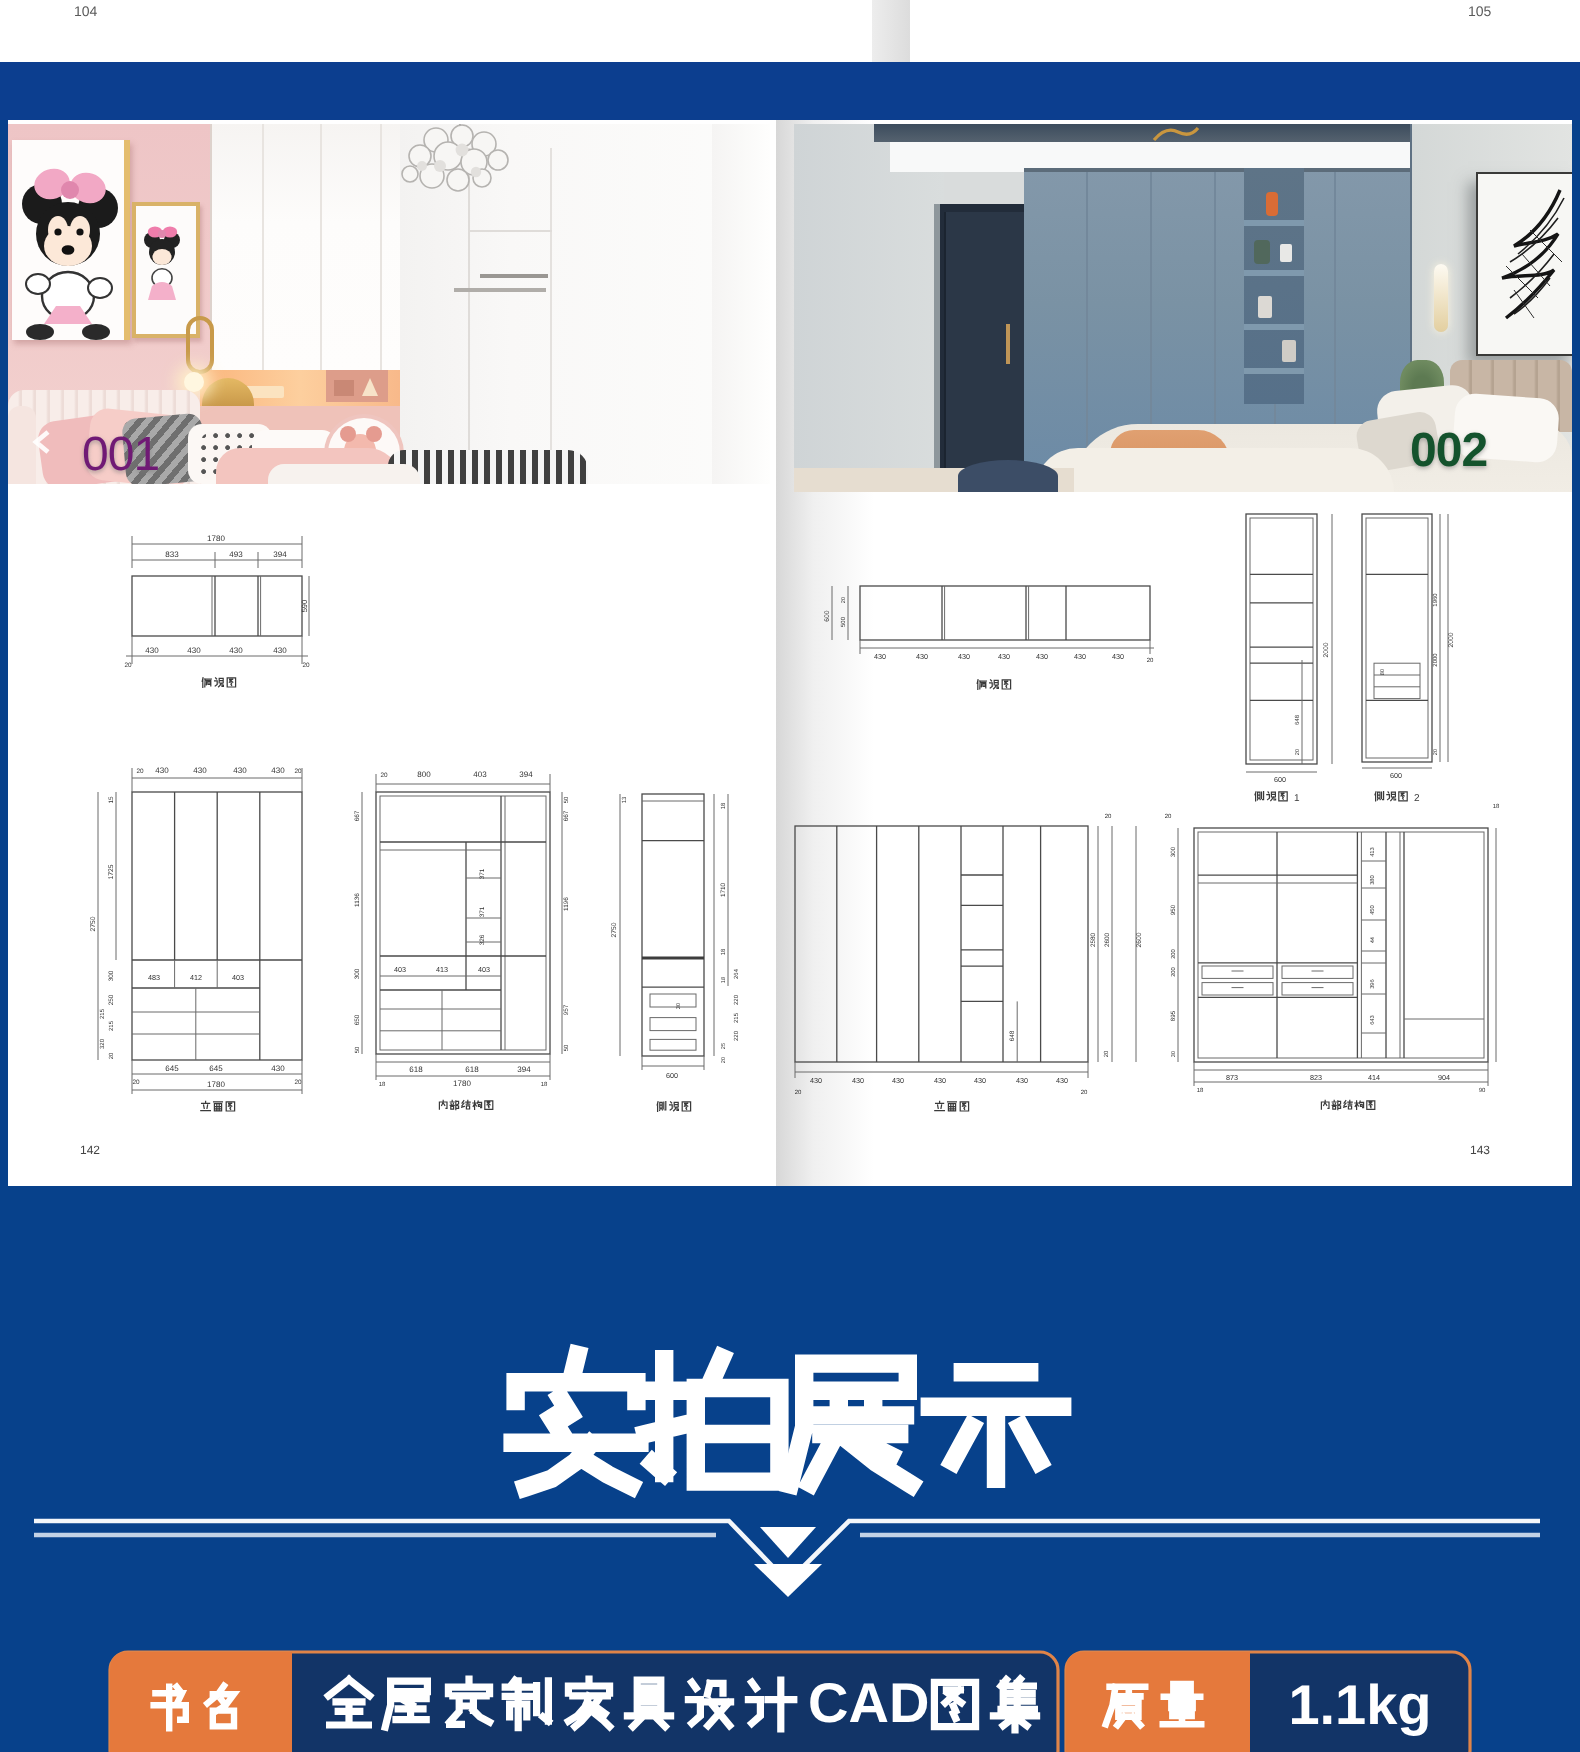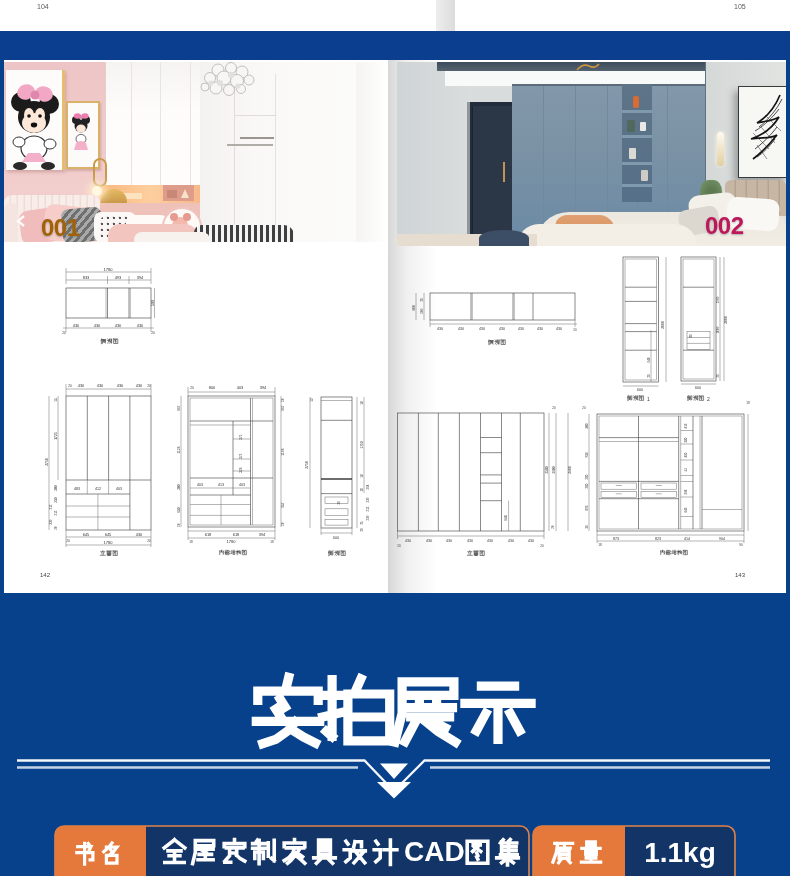--- a/index.html
+++ b/index.html
@@ -133,21 +133,21 @@
   <div class="abs" style="left:168px;top:155px;width:16px;height:17px;border-radius:50%;background:#f3b9ad;"></div>
   <div class="abs" style="left:166px;top:151px;width:8px;height:8px;border-radius:50%;background:#e59b90;"></div>
   <div class="abs" style="left:179px;top:151px;width:8px;height:8px;border-radius:50%;background:#e59b90;"></div>
 
   <div class="abs" style="left:104px;top:162px;width:92px;height:18px;border-radius:12px 16px 0 0;background:#f3c5bf;"></div>
 
   <div class="abs" style="left:190px;top:163px;width:100px;height:17px;border-radius:8px 10px 0 0;background:repeating-linear-gradient(90deg,#3f3f3f 0,#3f3f3f 3px,#f4f4f4 3px,#f4f4f4 6px);"></div>
 
   <div class="abs" style="left:130px;top:170px;width:76px;height:10px;background:#f7f2ee;border-radius:8px 8px 0 0;"></div>
 
-  <div class="abs" style="left:37px;top:152px;font-size:24px;font-weight:bold;letter-spacing:-0.5px;color:#a16207;text-shadow:0 1px 2px rgba(120,120,120,.6);">001</div>
+  <div class="abs" style="left:37px;top:152px;font-size:24px;font-weight:normal;letter-spacing:-0.5px;color:#701a75;text-shadow:0 1px 2px rgba(120,120,120,.6);">001</div>
 
   <svg class="abs" style="left:10px;top:152px;" width="14" height="14" viewBox="0 0 14 14">
         <path d="M10 2 L4 7 L10 12" stroke="#fff" stroke-width="2.4" fill="none" opacity="0.9"></path>
       </svg>
 </div>
 
 <div class="abs" style="left:397px;top:62px;width:389px;height:184px;overflow:hidden;background:#d9dcdc;">
 
   <div class="abs" style="left:0;top:0;width:75px;height:184px;background:linear-gradient(90deg,#cfd4d6,#d9dddd);"></div>
 
@@ -208,21 +208,21 @@
   <div class="abs" style="left:282px;top:146px;width:40px;height:26px;border-radius:8px;background:#ddd8cf;transform:rotate(-10deg);"></div>
 
   <div class="abs" style="left:158px;top:153px;width:60px;height:26px;border-radius:12px 16px 4px 4px;background:linear-gradient(180deg,#e0a071,#d68f5d);"></div>
 
   <div class="abs" style="left:120px;top:162px;width:180px;height:22px;background:#f3efe7;border-radius:30px 30px 0 0;"></div>
 
   <div class="abs" style="left:0;top:172px;width:140px;height:12px;background:#e6ddd0;"></div>
 
   <div class="abs" style="left:82px;top:168px;width:50px;height:16px;border-radius:50% 50% 0 0;background:#3c4d66;"></div>
 
-  <div class="abs" style="left:308px;top:150px;font-size:24px;font-weight:bold;letter-spacing:-0.5px;color:#be185d;text-shadow:0 1px 2px rgba(120,120,120,.55);text-align:right;">002</div>
+  <div class="abs" style="left:308px;top:150px;font-size:24px;font-weight:bold;letter-spacing:-0.5px;color:#14532d;text-shadow:0 1px 2px rgba(120,120,120,.55);text-align:right;">002</div>
 </div>
 
 <svg class="abs" style="left:0;top:240px;" width="790" height="360" viewBox="0 240 790 360" font-family="Liberation Sans,sans-serif">
 
 <g>
 <rect x="66" y="288" width="85" height="30" stroke="#4a4a4a" stroke-width="0.65" fill="none"></rect>
 <path d="M107.5 288 L107.5 318" stroke="#4a4a4a" stroke-width="0.65" fill="none"></path>
 <path d="M106 288 L106 318" stroke="#6a6a6a" stroke-width="0.5" fill="none"></path>
 <path d="M129 288 L129 318" stroke="#4a4a4a" stroke-width="0.65" fill="none"></path>
 <path d="M130.3 288 L130.3 318" stroke="#6a6a6a" stroke-width="0.5" fill="none"></path>

